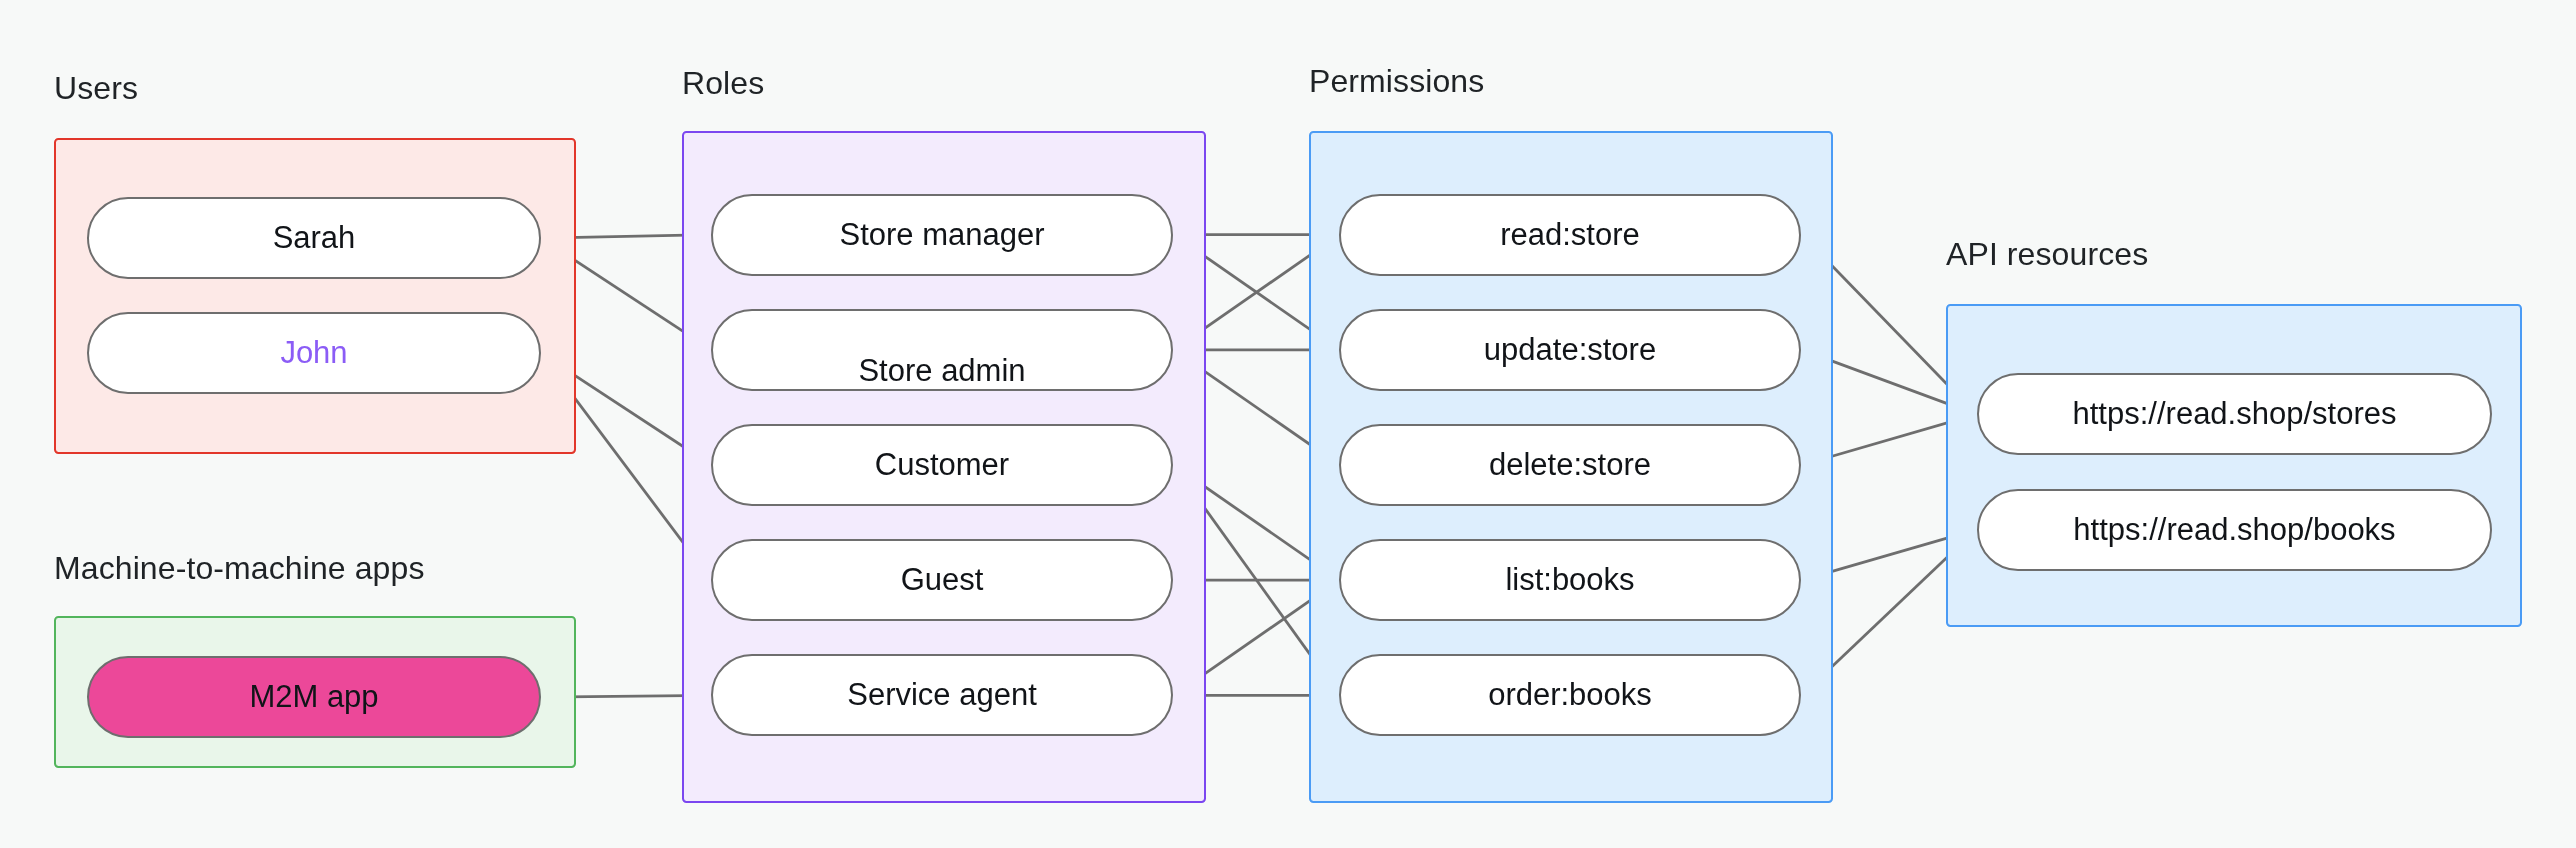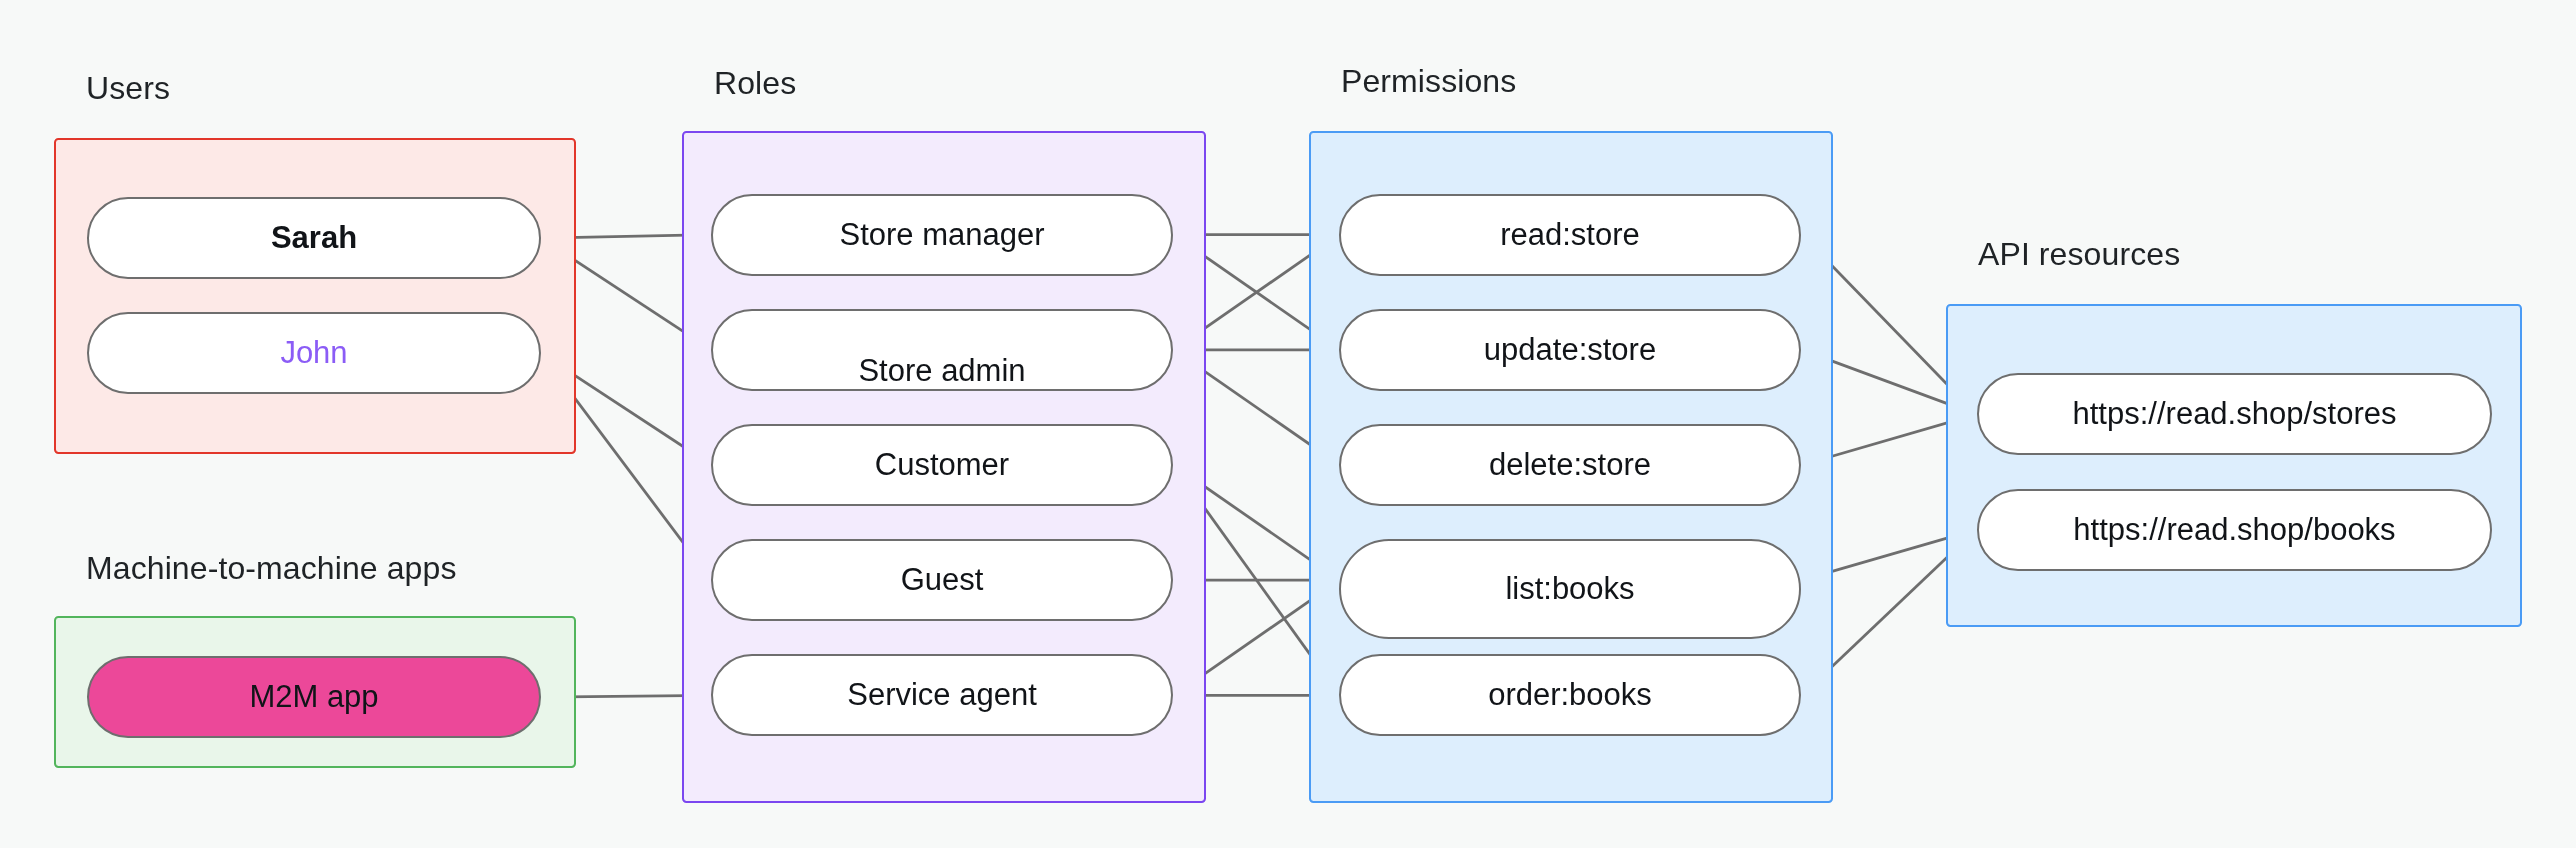--- a/index.html
+++ b/index.html
@@ -10,21 +10,20 @@
     overflow:hidden;
     position:relative;
   }
   #stage{position:absolute;inset:0;background:#f7f9f8;border-radius:12.2px;overflow:hidden;}
   .group-label{
     position:absolute;
     font-size:32px;
     color:#1f2326;
     white-space:nowrap;
     letter-spacing:0.1px;
-    margin-left:32px;
   }
   .container-box{
     position:absolute;
     box-sizing:border-box;
     border-style:solid;
     border-radius:4.4px;
   }
   .pill{
     position:absolute;
     box-sizing:border-box;
@@ -76,21 +75,21 @@
       <circle cx="1535" cy="401" r="9" fill="#6e6e6e"></circle>
       <circle cx="1535" cy="533" r="9" fill="#6e6e6e"></circle>
       <circle cx="1535" cy="665" r="9" fill="#6e6e6e"></circle>
       <circle cx="1535" cy="797" r="9" fill="#6e6e6e"></circle>
       <circle cx="2265" cy="475" r="9" fill="#6e6e6e"></circle>
       <circle cx="2265" cy="607" r="9" fill="#6e6e6e"></circle>
     </svg>
   <div id="groups-layer">
       <div class="group-label" style="left: 54px; top: 70px;">Users</div>
       <div class="container-box" style="left: 54px; top: 138px; width: 522px; height: 316px; background: rgb(253, 233, 231); border-color: rgb(226, 54, 42); border-width: 2.6px;"></div>
-      <div class="pill" style="left: 87px; top: 197px; width: 454px; height: 82px; border-color: rgb(110, 110, 110); background: rgb(255, 255, 255); color: rgb(17, 20, 24); font-weight: bold;">
+      <div class="pill" style="left: 87px; top: 197px; width: 454px; height: 82px; border-color: rgb(110, 110, 110); background: rgb(255, 255, 255); color: rgb(17, 20, 24);">
         <span>Sarah</span>
       </div>
       <div class="pill" style="left: 87px; top: 312px; width: 454px; height: 82px; border-color: rgb(110, 110, 110); background: rgb(255, 255, 255); color: #8b5cf6; text-align: right;">
         <span>John</span>
       </div>
       <div class="group-label" style="left: 54px; top: 550px;">Machine-to-machine apps</div>
       <div class="container-box" style="left: 54px; top: 616px; width: 522px; height: 152px; background: rgb(233, 246, 234); border-color: rgb(82, 181, 92); border-width: 2.6px;"></div>
       <div class="pill" style="left: 87px; top: 656px; width: 454px; height: 82px; border-color: rgb(110, 110, 110); background: #ec4899; color: rgb(17, 20, 24); text-align: right;">
         <span>M2M app</span>
       </div>
@@ -115,21 +114,21 @@
       <div class="container-box" style="left: 1309px; top: 131px; width: 524px; height: 672px; background: rgb(221, 238, 253); border-color: rgb(74, 155, 245); border-width: 2.6px;"></div>
       <div class="pill" style="left: 1339px; top: 194px; width: 462px; height: 82px; border-color: rgb(110, 110, 110); background: rgb(255, 255, 255); color: rgb(17, 20, 24);">
         <span>read:store</span>
       </div>
       <div class="pill" style="left: 1339px; top: 309px; width: 462px; height: 82px; border-color: rgb(110, 110, 110); background: rgb(255, 255, 255); color: rgb(17, 20, 24);">
         <span>update:store</span>
       </div>
       <div class="pill" style="left: 1339px; top: 424px; width: 462px; height: 82px; border-color: rgb(110, 110, 110); background: rgb(255, 255, 255); color: rgb(17, 20, 24);">
         <span>delete:store</span>
       </div>
-      <div class="pill" style="left: 1339px; top: 539px; width: 462px; height: 100px; border-color: rgb(110, 110, 110); background: rgb(255, 255, 255); color: rgb(17, 20, 24);">
+      <div class="pill" style="left: 1339px; top: 539px; width: 462px; height: 82px; border-color: rgb(110, 110, 110); background: rgb(255, 255, 255); color: rgb(17, 20, 24);">
         <span>list:books</span>
       </div>
       <div class="pill" style="left: 1339px; top: 654px; width: 462px; height: 82px; border-color: rgb(110, 110, 110); background: rgb(255, 255, 255); color: rgb(17, 20, 24);">
         <span>order:books</span>
       </div>
       <div class="group-label" style="left: 1946px; top: 236px;">API resources</div>
       <div class="container-box" style="left: 1946px; top: 304px; width: 576px; height: 323px; background: rgb(221, 238, 253); border-color: rgb(74, 155, 245); border-width: 2.6px;"></div>
       <div class="pill" style="left: 1977px; top: 373px; width: 515px; height: 82px; border-color: rgb(110, 110, 110); background: rgb(255, 255, 255); color: rgb(17, 20, 24);">
         <span>https://read.shop/stores</span>
       </div>

